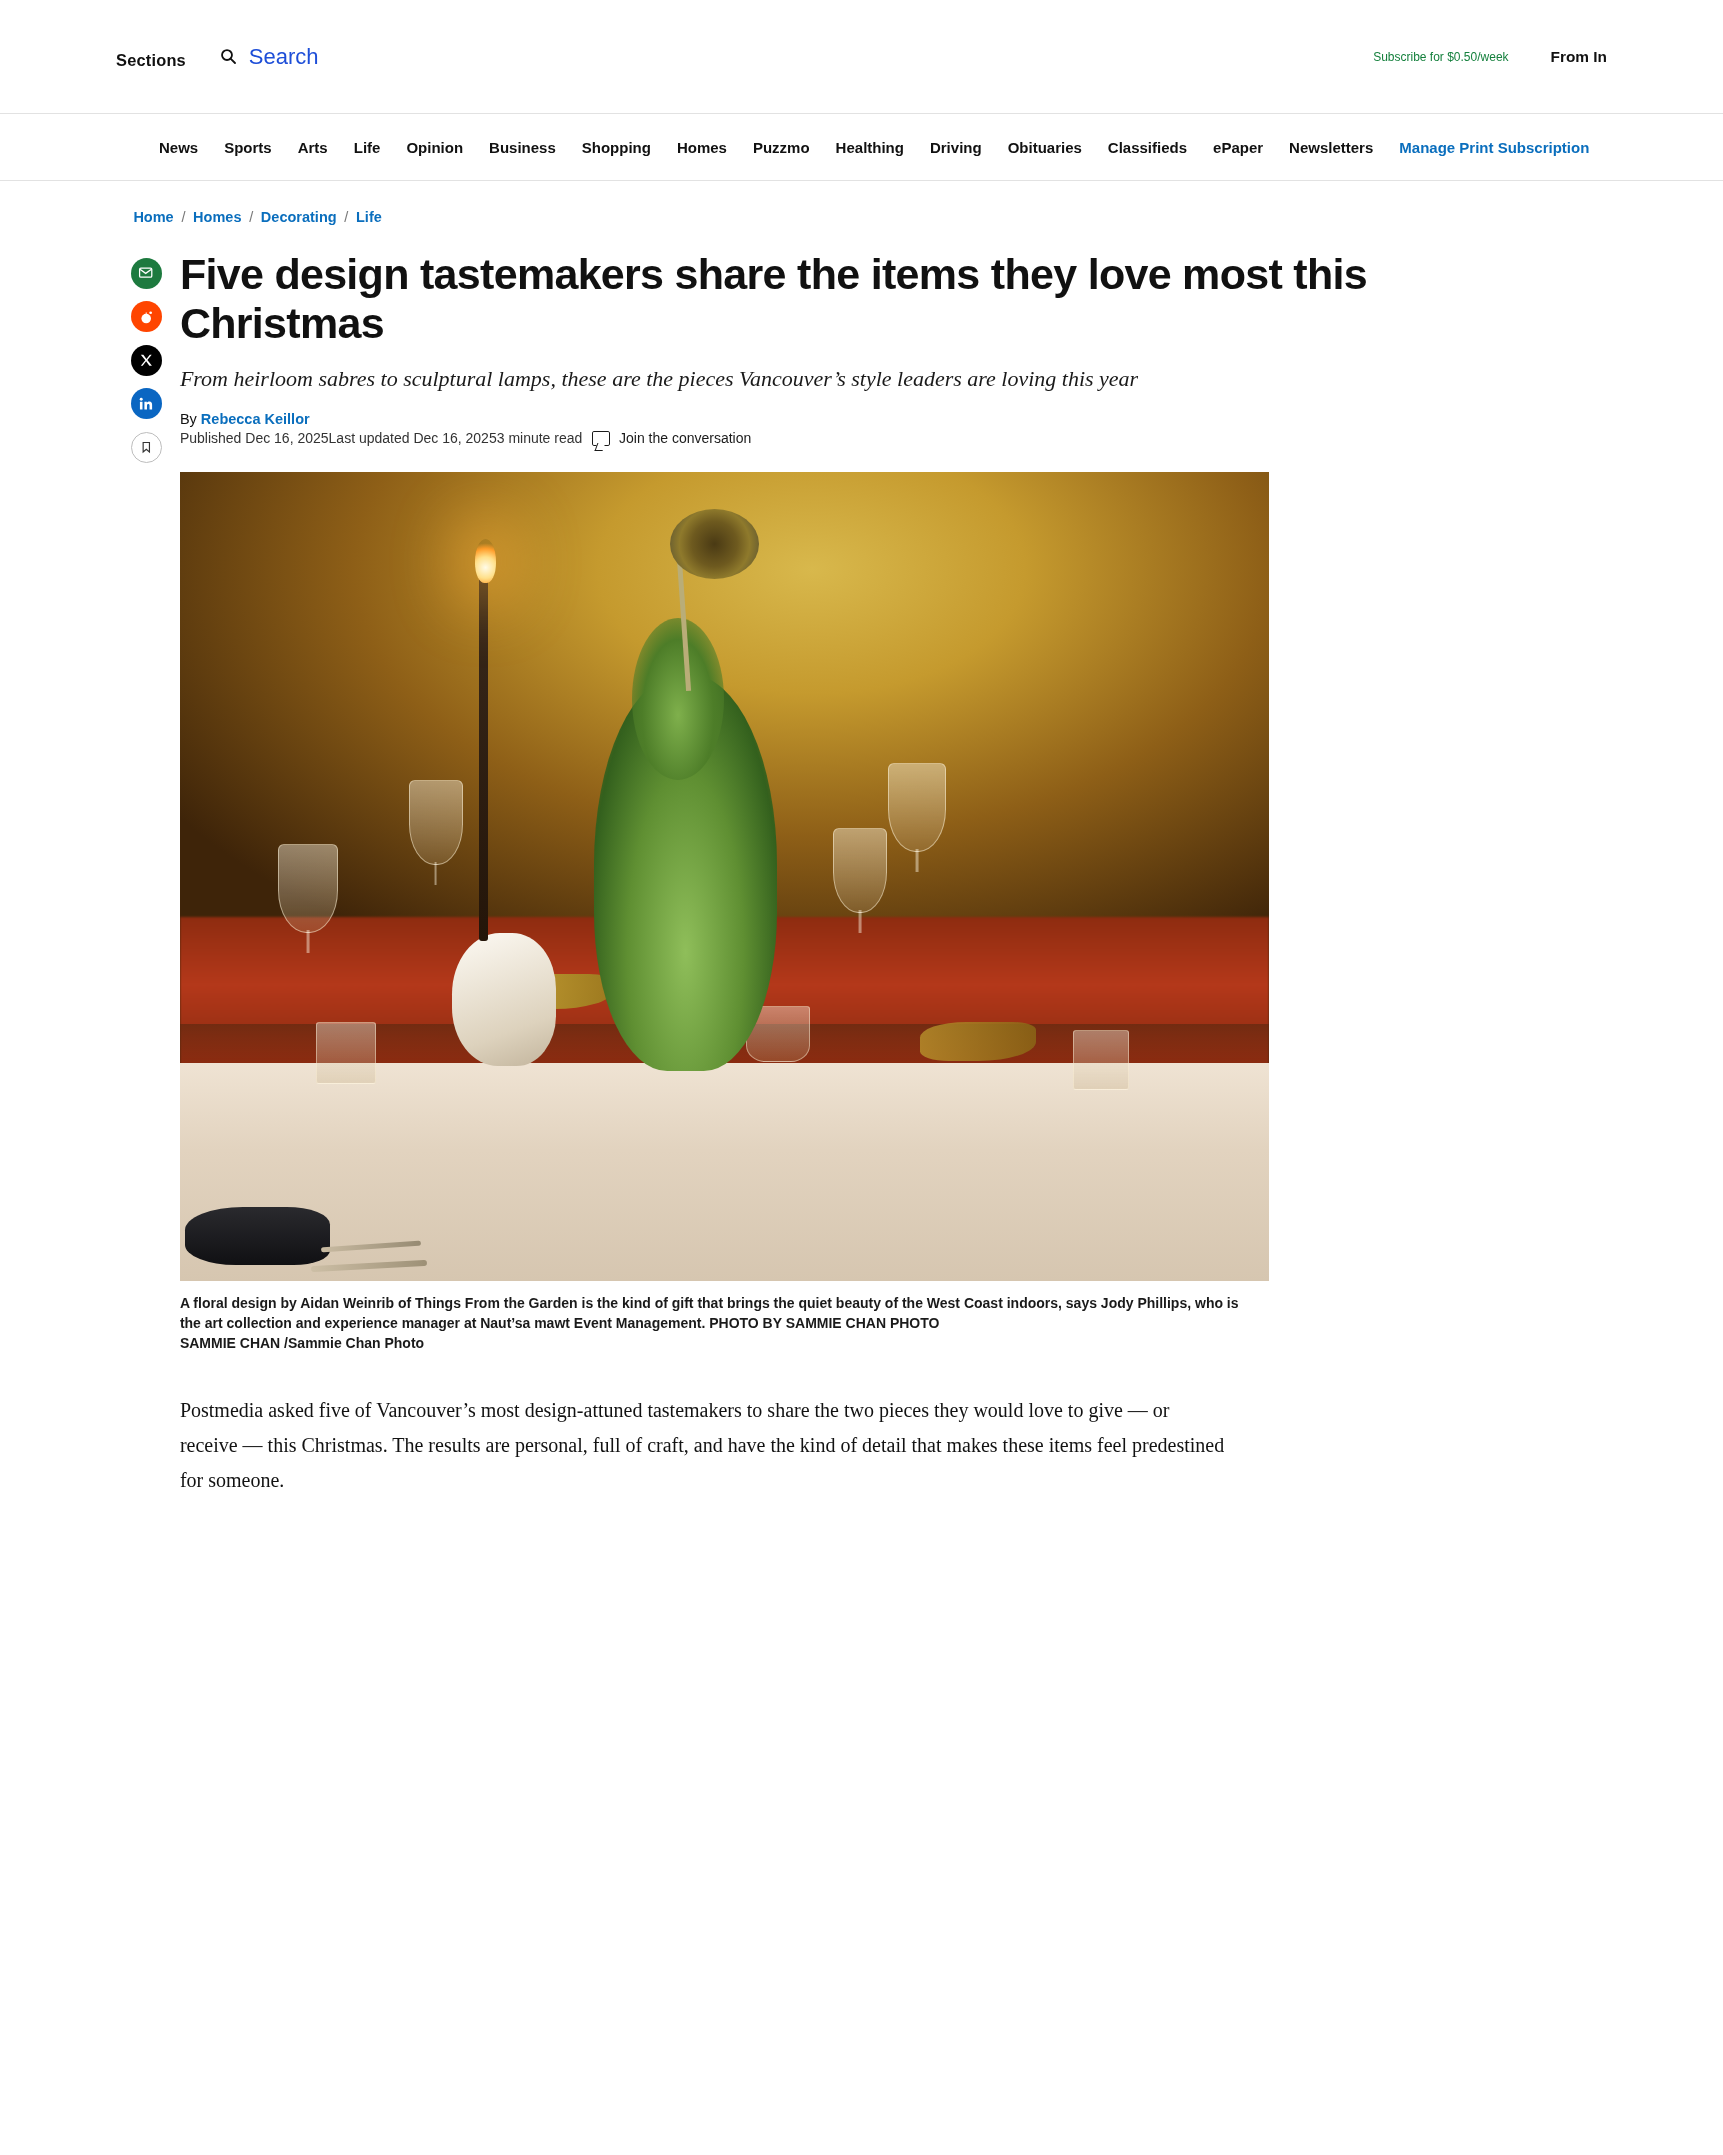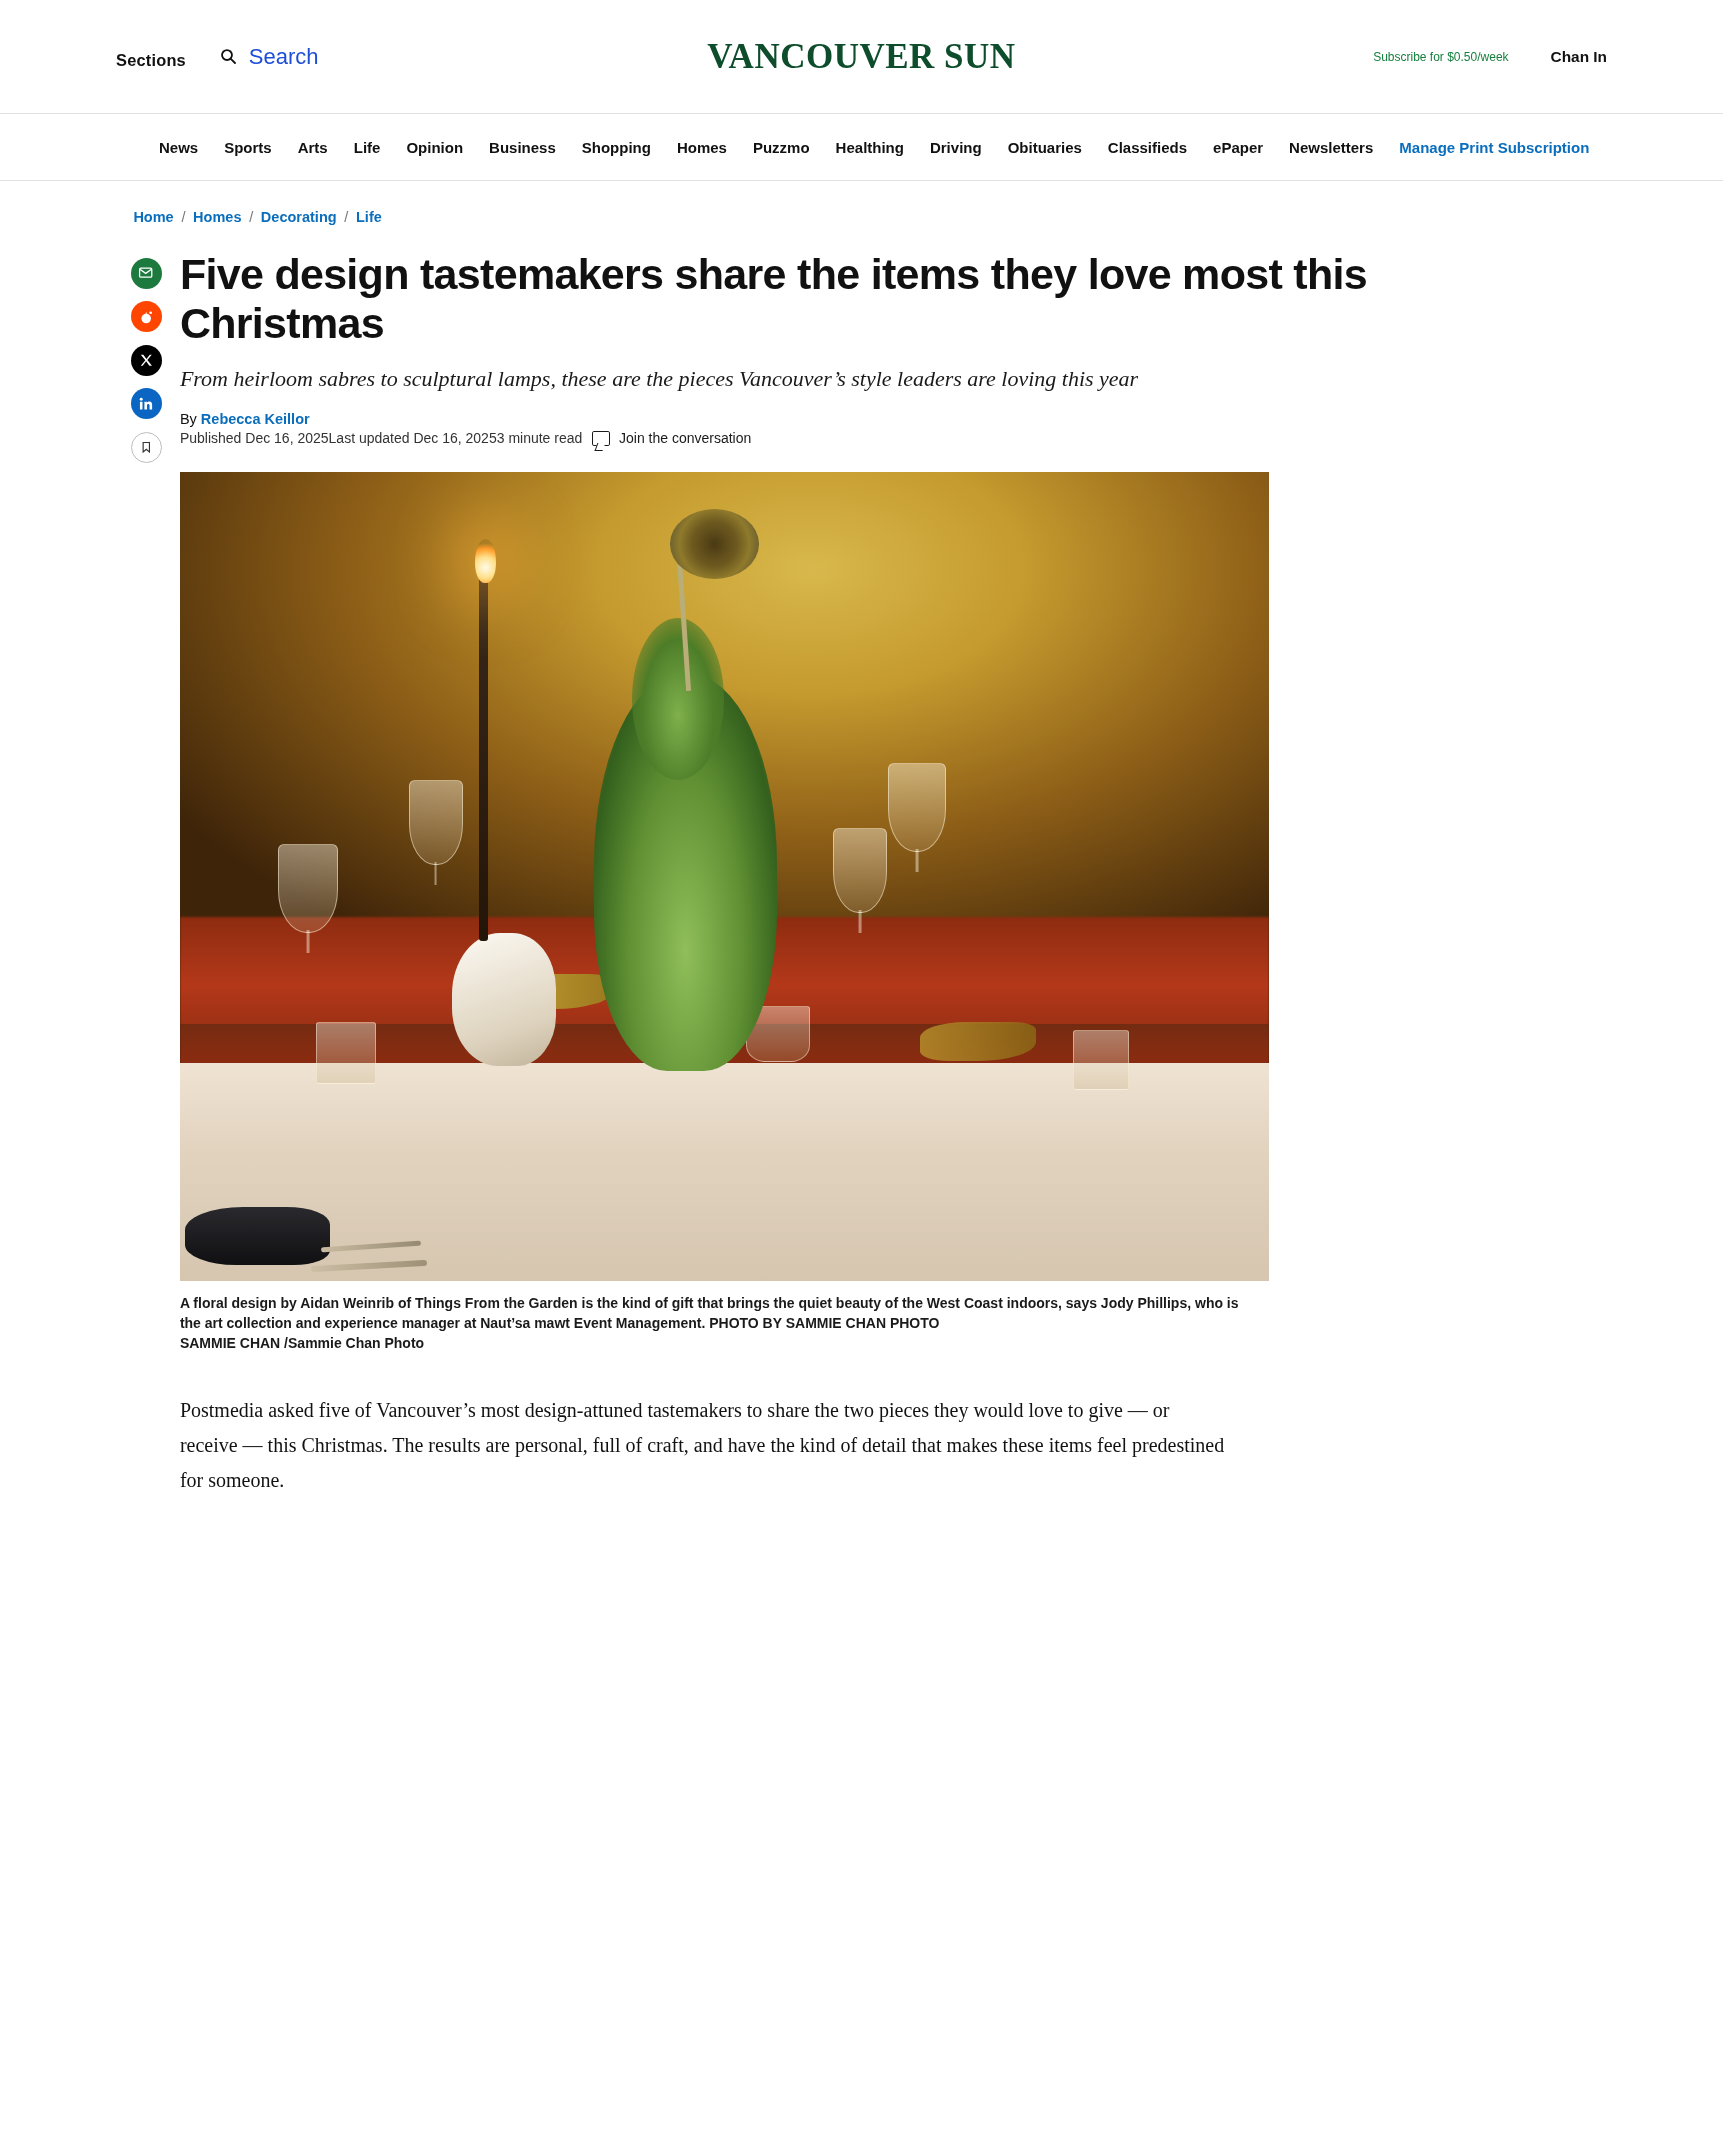--- a/index.html
+++ b/index.html
@@ -427,27 +427,24 @@
         <span class="search-icon">
           <svg width="18.3" height="18.3" viewBox="0 0 24 24" fill="none" stroke="#111" stroke-width="2.4">
             <circle cx="10.5" cy="10.5" r="6.5"></circle>
             <line x1="15.5" y1="15.5" x2="21" y2="21" stroke-linecap="round"></line>
           </svg>
         </span>
         <span class="search-label">Search</span>
       </div>
     </div>
 
-    <div class="masthead">
-      <span class="masthead-text">VANCOUVER SUN</span>
-    </div>
 
     <div class="topbar-right">
       <span class="subscribe-link">Subscribe for $0.50/week</span>
-      <span class="signin-link">Chan In</span>
+      <span class="signin-link">From In</span>
     </div>
   </div>
 
   <div class="navwrap">
     <nav class="nav">
       <span class="nav-item">News</span>
       <span class="nav-item">Sports</span>
       <span class="nav-item">Arts</span>
       <span class="nav-item">Life</span>
       <span class="nav-item">Opinion</span>

